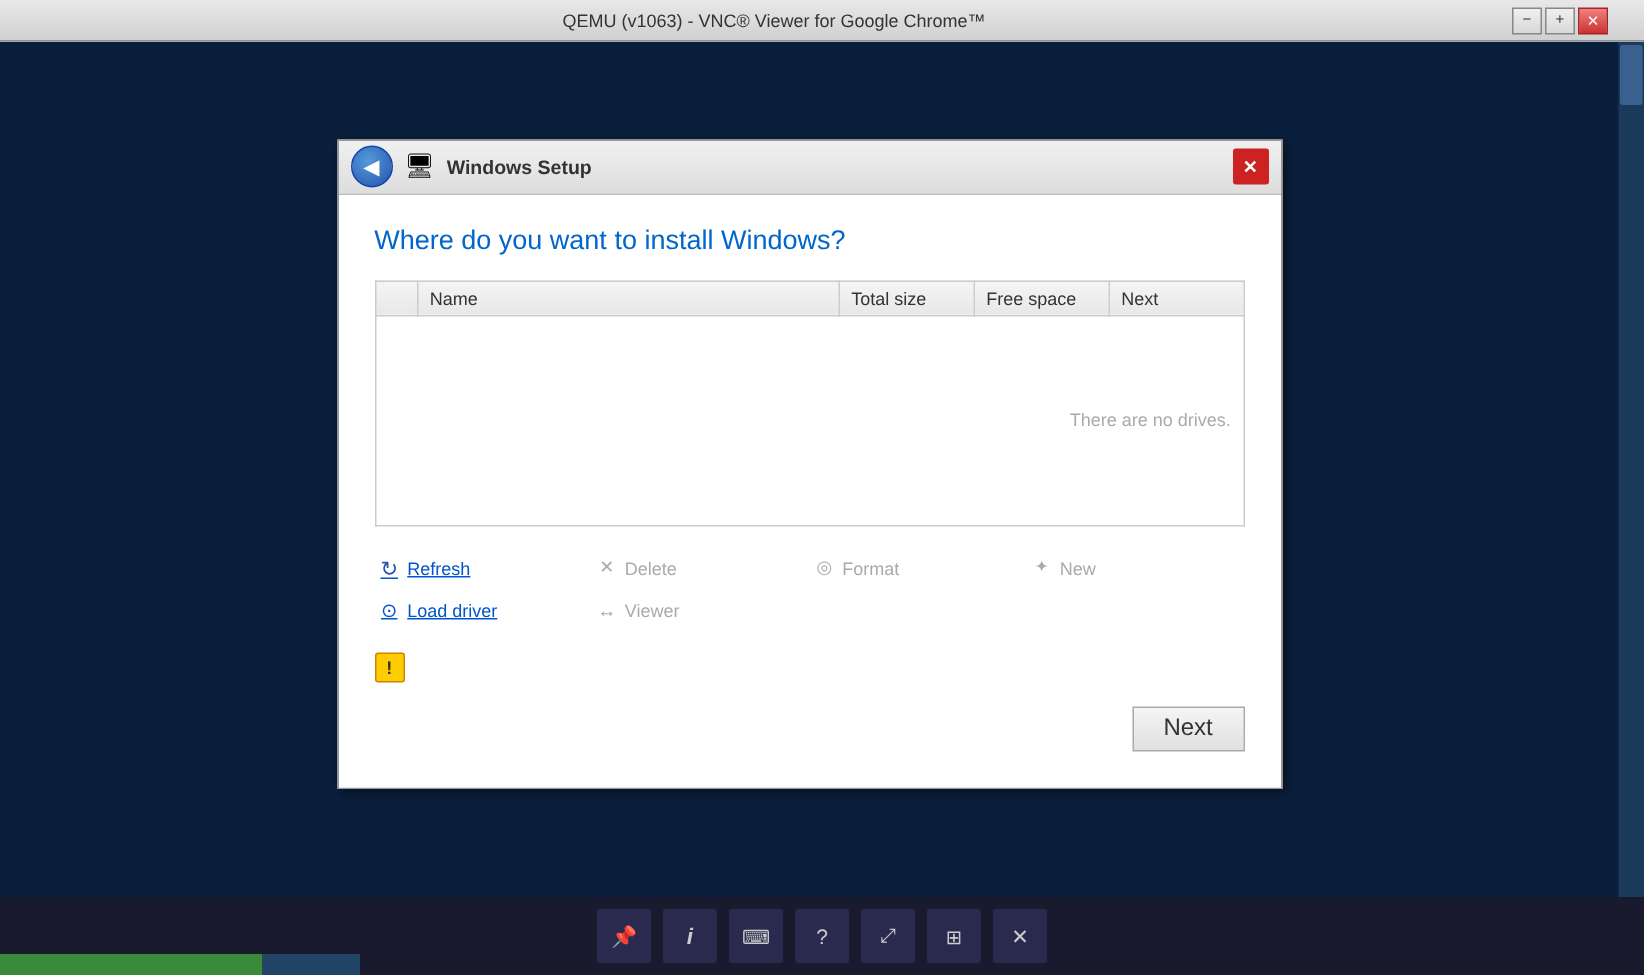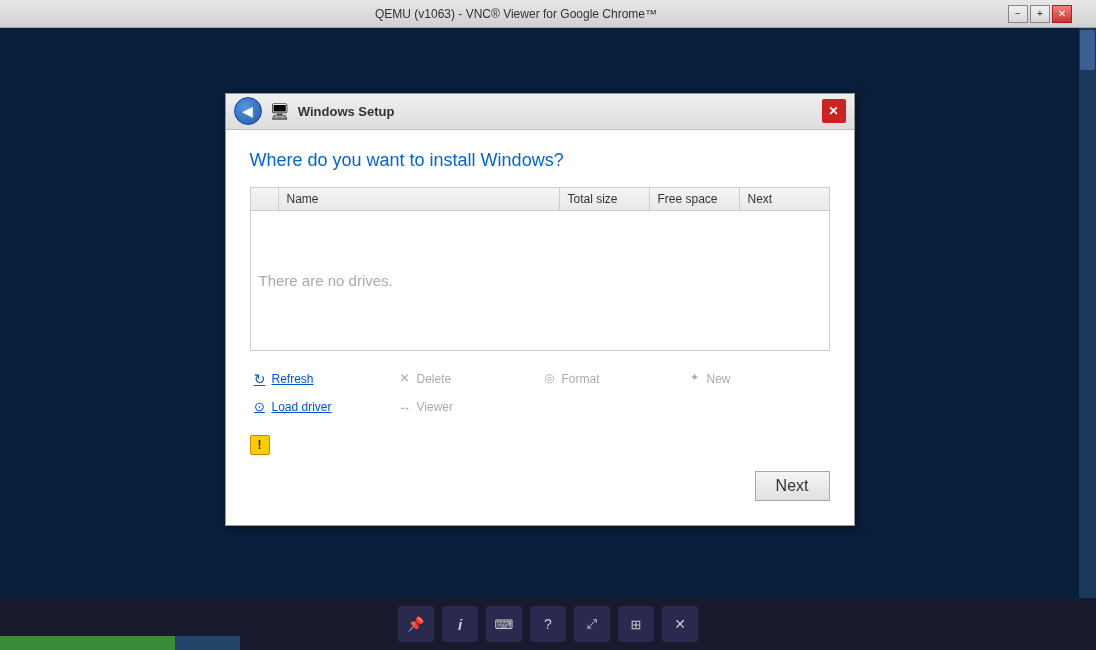--- a/index.html
+++ b/index.html
@@ -162,24 +162,24 @@
       color: #333;
     }
     .drive-table td {
       padding: 4px 8px;
       border: 1px solid #ccc;
       font-size: 12px;
       color: #999;
     }
     .drive-table .empty-row td {
       height: 140px;
-      text-align: left;
+      text-align: right;
       vertical-align: middle;
       color: #aaa;
-      font-size: 15px;
+      font-size: 12px;
     }
 
     
     .action-buttons {
       display: grid;
       grid-template-columns: 1fr 1fr 1fr 1fr;
       gap: 4px 0;
       margin-bottom: 16px;
     }
     .action-btn {

